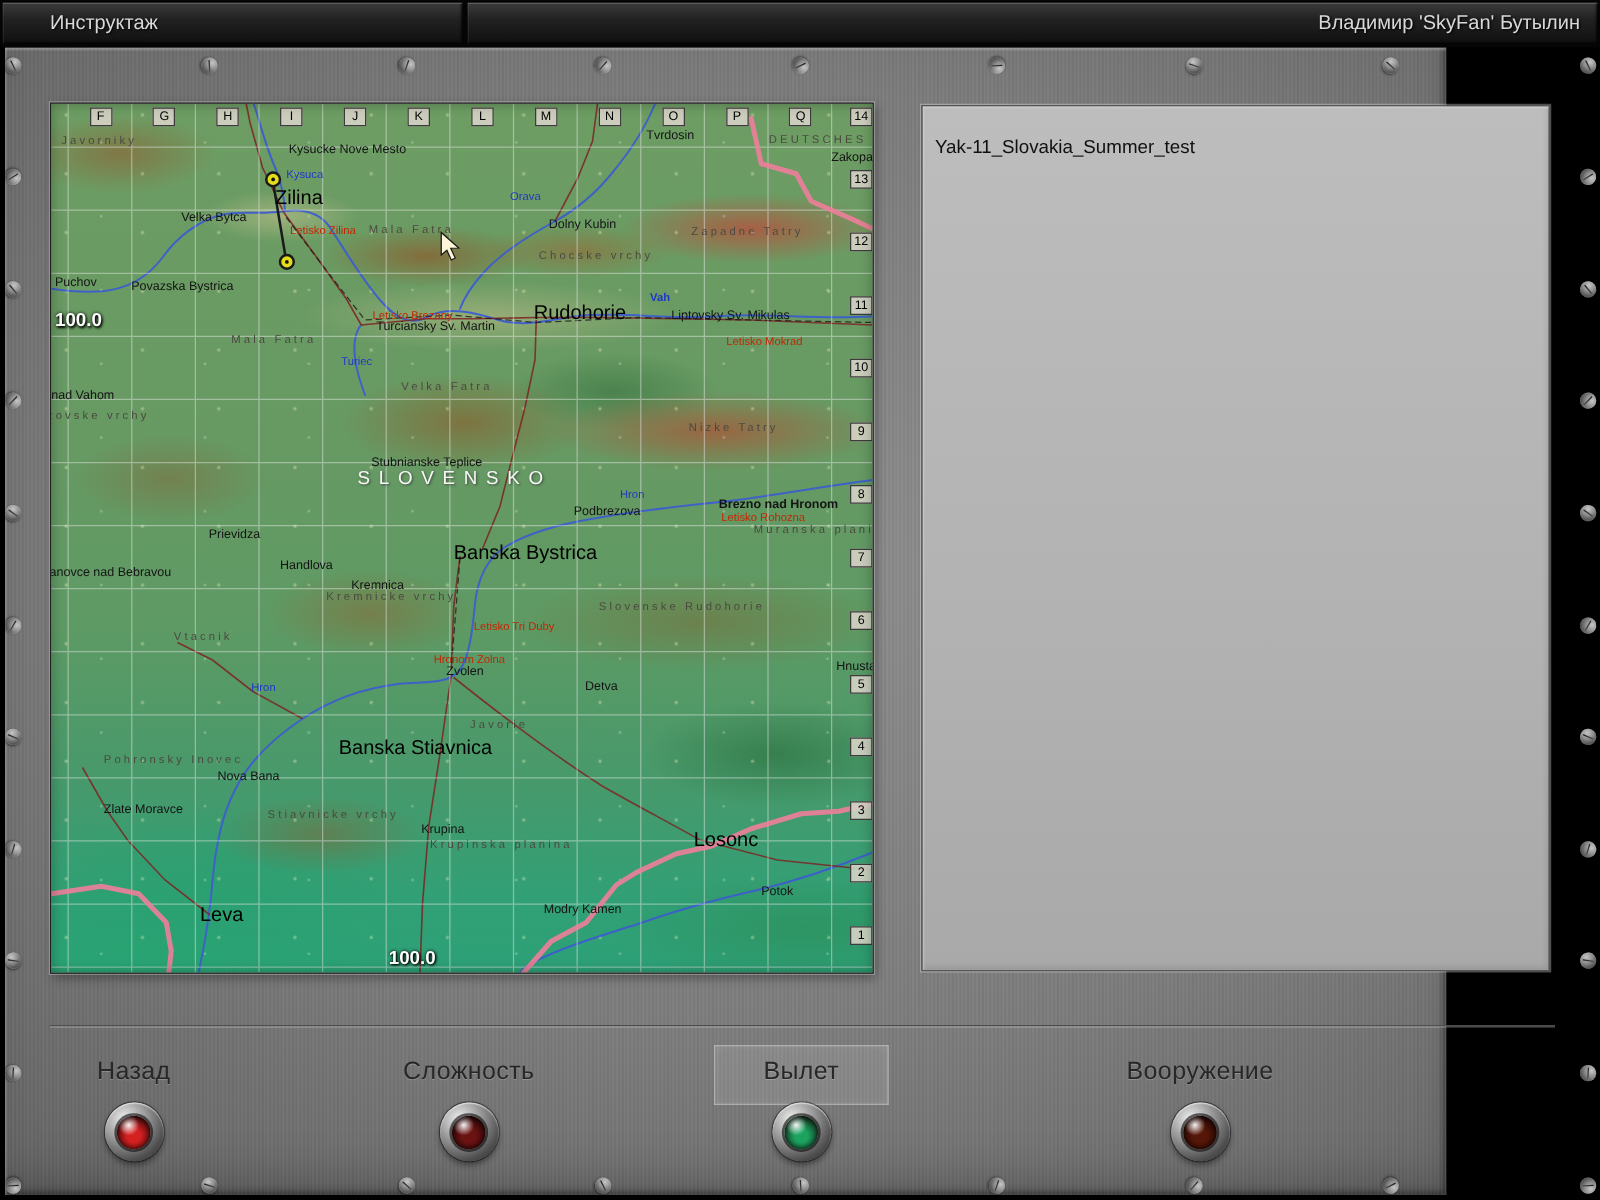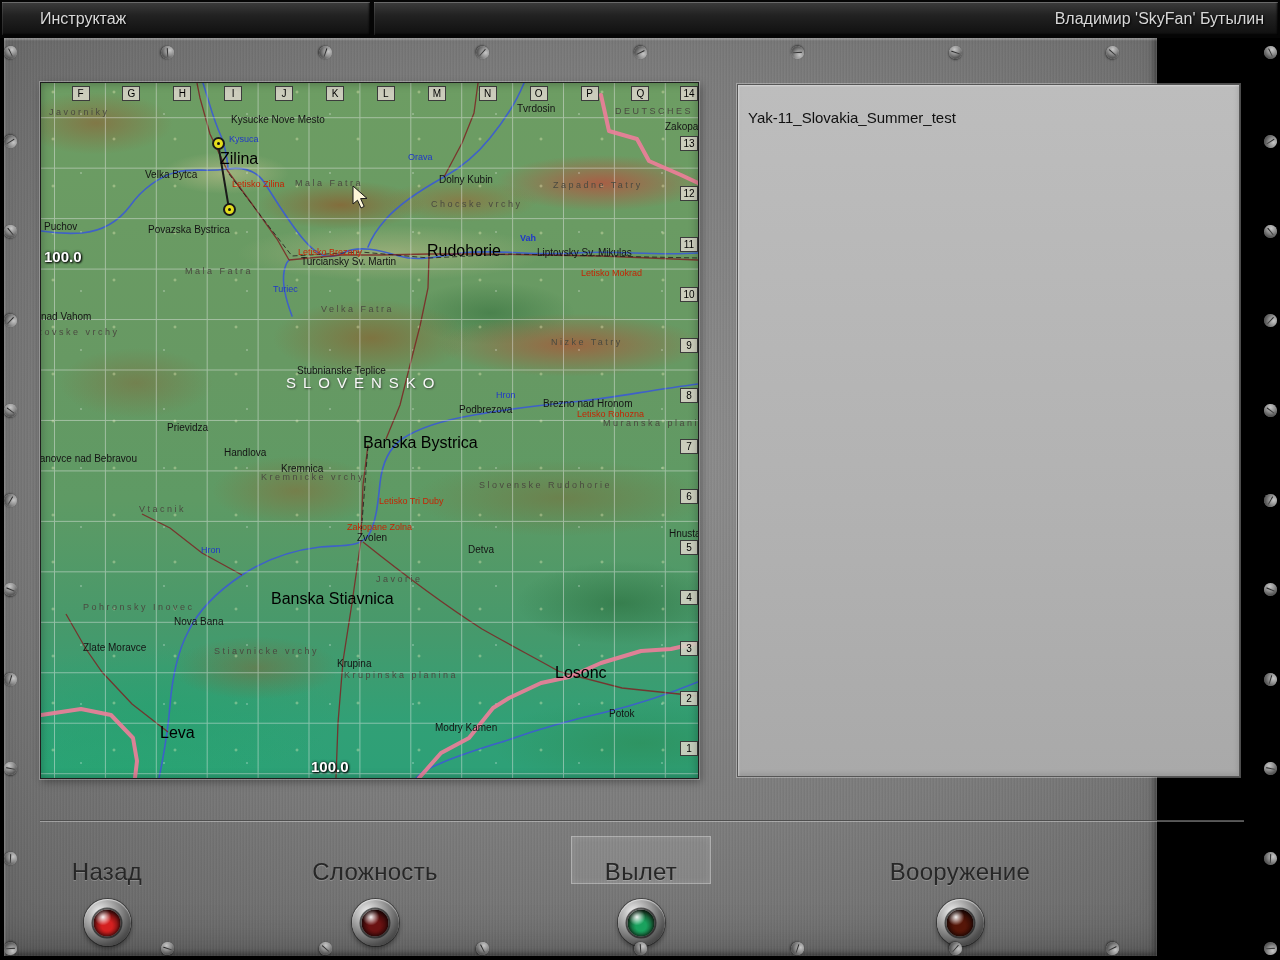--- a/index.html
+++ b/index.html
@@ -92,21 +92,21 @@
     box-shadow:0 0 0 1px rgba(255,255,255,.3),inset 1px 1px 2px rgba(255,255,255,.45),inset -1px -2px 5px rgba(0,0,0,.12);}
   .briefing-title{padding:24px 10px;font-size:15px;color:#101010;}
 
   
   .divider{position:absolute;left:36px;top:782px;width:1204px;height:1px;background:#4f4f4f;
     box-shadow:0 1px 0 rgba(255,255,255,.35);}
   .fbtn{position:absolute;top:800px;width:170px;text-align:center;}
   .fbtn-highlight{position:absolute;left:15px;right:15px;top:-2px;height:48px;
     background:rgba(255,255,255,.10);
     box-shadow:inset 0 0 0 1px rgba(255,255,255,.28),inset 0 0 8px rgba(255,255,255,.15);}
-  .fbtn-label{position:relative;margin-top:20px;font-size:24px;color:#272727;letter-spacing:.3px;
+  .fbtn-label{position:relative;margin-top:8px;font-size:20px;color:#272727;letter-spacing:.3px;
     text-shadow:0 1px 0 rgba(255,255,255,.2);}
   .fbtn-metal{position:relative;width:47px;height:47px;border-radius:50%;margin:13px auto 0;cursor:pointer;
     background:radial-gradient(circle at 33% 28%,#f0f0f0 0%,#bdbdbd 22%,#8a8a8a 45%,#4f4f4f 72%,#262626 100%);
     box-shadow:0 3px 5px rgba(0,0,0,.45),0 0 0 1px rgba(0,0,0,.4),inset 0 1px 1px rgba(255,255,255,.6);}
   .fbtn-lens{position:absolute;left:50%;top:50%;width:27px;height:27px;border-radius:50%;
     transform:translate(-50%,-50%);
     box-shadow:inset 0 2px 4px rgba(0,0,0,.55),inset 0 -2px 3px rgba(0,0,0,.35),0 0 0 2px rgba(18,18,18,.65);}
 </style>
 </head>
 <body>
@@ -202,50 +202,50 @@
           <span class="ml ml-city" style="left: 624px; top: 39px;">Zakopane</span>
           <span class="ml ml-city-lg" style="left: 179px; top: 68px;">Zilina</span>
           <span class="ml ml-city" style="left: 104px; top: 87px;">Velka Bytca</span>
           <span class="ml ml-river" style="left: 367px; top: 70px;">Orava</span>
           <span class="ml ml-city" style="left: 398px; top: 92px;">Dolny Kubin</span>
           <span class="ml ml-airfield" style="left: 191px; top: 97px;">Letisko Zilina</span>
           <span class="ml ml-region" style="left: 254px; top: 96px;">Mala Fatra</span>
           <span class="ml ml-region" style="left: 512px; top: 98px;">Zapadne Tatry</span>
           <span class="ml ml-region" style="left: 390px; top: 117px;">Chocske vrchy</span>
           <span class="ml ml-city" style="left: 3px; top: 139px;">Puchov</span>
-          <span class="ml ml-city" style="left: 64px; top: 142px; padding-left: 43px;">Povazska Bystrica</span>
+          <span class="ml ml-city" style="left: 64px; top: 142px;">Povazska Bystrica</span>
           <span class="ml ml-river" style="left: 479px; top: 151px; font-weight: bold;">Vah</span>
           <span class="ml ml-city-lg" style="left: 386px; top: 160px;">Rudohorie</span>
           <span class="ml ml-city" style="left: 496px; top: 165px;">Liptovsky Sv. Mikulas</span>
           <span class="ml ml-airfield" style="left: 540px; top: 186px;">Letisko Mokrad</span>
           <span class="ml ml-airfield" style="left: 257px; top: 165px;">Letisko Brezany</span>
           <span class="ml ml-city" style="left: 260px; top: 174px;">Turciansky Sv. Martin</span>
           <span class="ml ml-region" style="left: 144px; top: 184px;">Mala Fatra</span>
           <span class="ml ml-river" style="left: 232px; top: 202px;">Turiec</span>
           <span class="ml ml-city" style="left: 0px; top: 229px;">nad Vahom</span>
           <span class="ml ml-region" style="left: -30px; top: 245px;">Strazovske vrchy</span>
           <span class="ml ml-region" style="left: 280px; top: 222px;">Velka Fatra</span>
           <span class="ml ml-region" style="left: 510px; top: 255px;">Nizke Tatry</span>
           <span class="ml ml-city" style="left: 216px; top: 283px; margin-left: 40px;">Stubnianske Teplice</span>
           <span class="ml ml-country" style="left: 245px; top: 292px;">SLOVENSKO</span>
           <span class="ml ml-river" style="left: 455px; top: 308px;">Hron</span>
           <span class="ml ml-city" style="left: 418px; top: 322px;">Podbrezova</span>
-          <span class="ml ml-city" style="left: 502px; top: 316px;">Brezno nad Hronom</span>
+          <span class="ml ml-city" style="left: 534px; top: 316px; font-weight: bold;">Brezno nad Hronom</span>
           <span class="ml ml-airfield" style="left: 536px; top: 327px;">Letisko Rohozna</span>
           <span class="ml ml-region" style="left: 562px; top: 336px;">Muranska planina</span>
           <span class="ml ml-city" style="left: 126px; top: 340px;">Prievidza</span>
           <span class="ml ml-city-lg" style="left: 322px; top: 352px;">Banska Bystrica</span>
           <span class="ml ml-city" style="left: 183px; top: 365px;">Handlova</span>
           <span class="ml ml-city" style="left: -8px; top: 371px;">Banovce nad Bebravou</span>
           <span class="ml ml-city" style="left: 240px; top: 381px;">Kremnica</span>
           <span class="ml ml-region" style="left: 220px; top: 390px;">Kremnicke vrchy</span>
           <span class="ml ml-region" style="left: 438px; top: 398px;">Slovenske Rudohorie</span>
           <span class="ml ml-airfield" style="left: 338px; top: 414px;">Letisko Tri Duby</span>
           <span class="ml ml-region" style="left: 98px; top: 422px;">Vtacnik</span>
-          <span class="ml ml-airfield" style="left: 306px; top: 440px;">Zakopane Zolna</span>
+          <span class="ml ml-airfield" style="left: 306px; top: 440px;">Hronom Zolna</span>
           <span class="ml ml-city" style="left: 628px; top: 446px;">Hnusta</span>
           <span class="ml ml-city" style="left: 316px; top: 450px;">Zvolen</span>
           <span class="ml ml-city" style="left: 427px; top: 462px;">Detva</span>
           <span class="ml ml-river" style="left: 160px; top: 463px;">Hron</span>
           <span class="ml ml-region" style="left: 335px; top: 492px;">Javorie</span>
           <span class="ml ml-city-lg" style="left: 230px; top: 508px;">Banska Stiavnica</span>
           <span class="ml ml-region" style="left: 42px; top: 520px;">Pohronsky Inovec</span>
           <span class="ml ml-city" style="left: 133px; top: 534px;">Nova Bana</span>
           <span class="ml ml-city" style="left: 42px; top: 560px;">Zlate Moravce</span>
           <span class="ml ml-region" style="left: 173px; top: 564px;">Stiavnicke vrchy</span>

